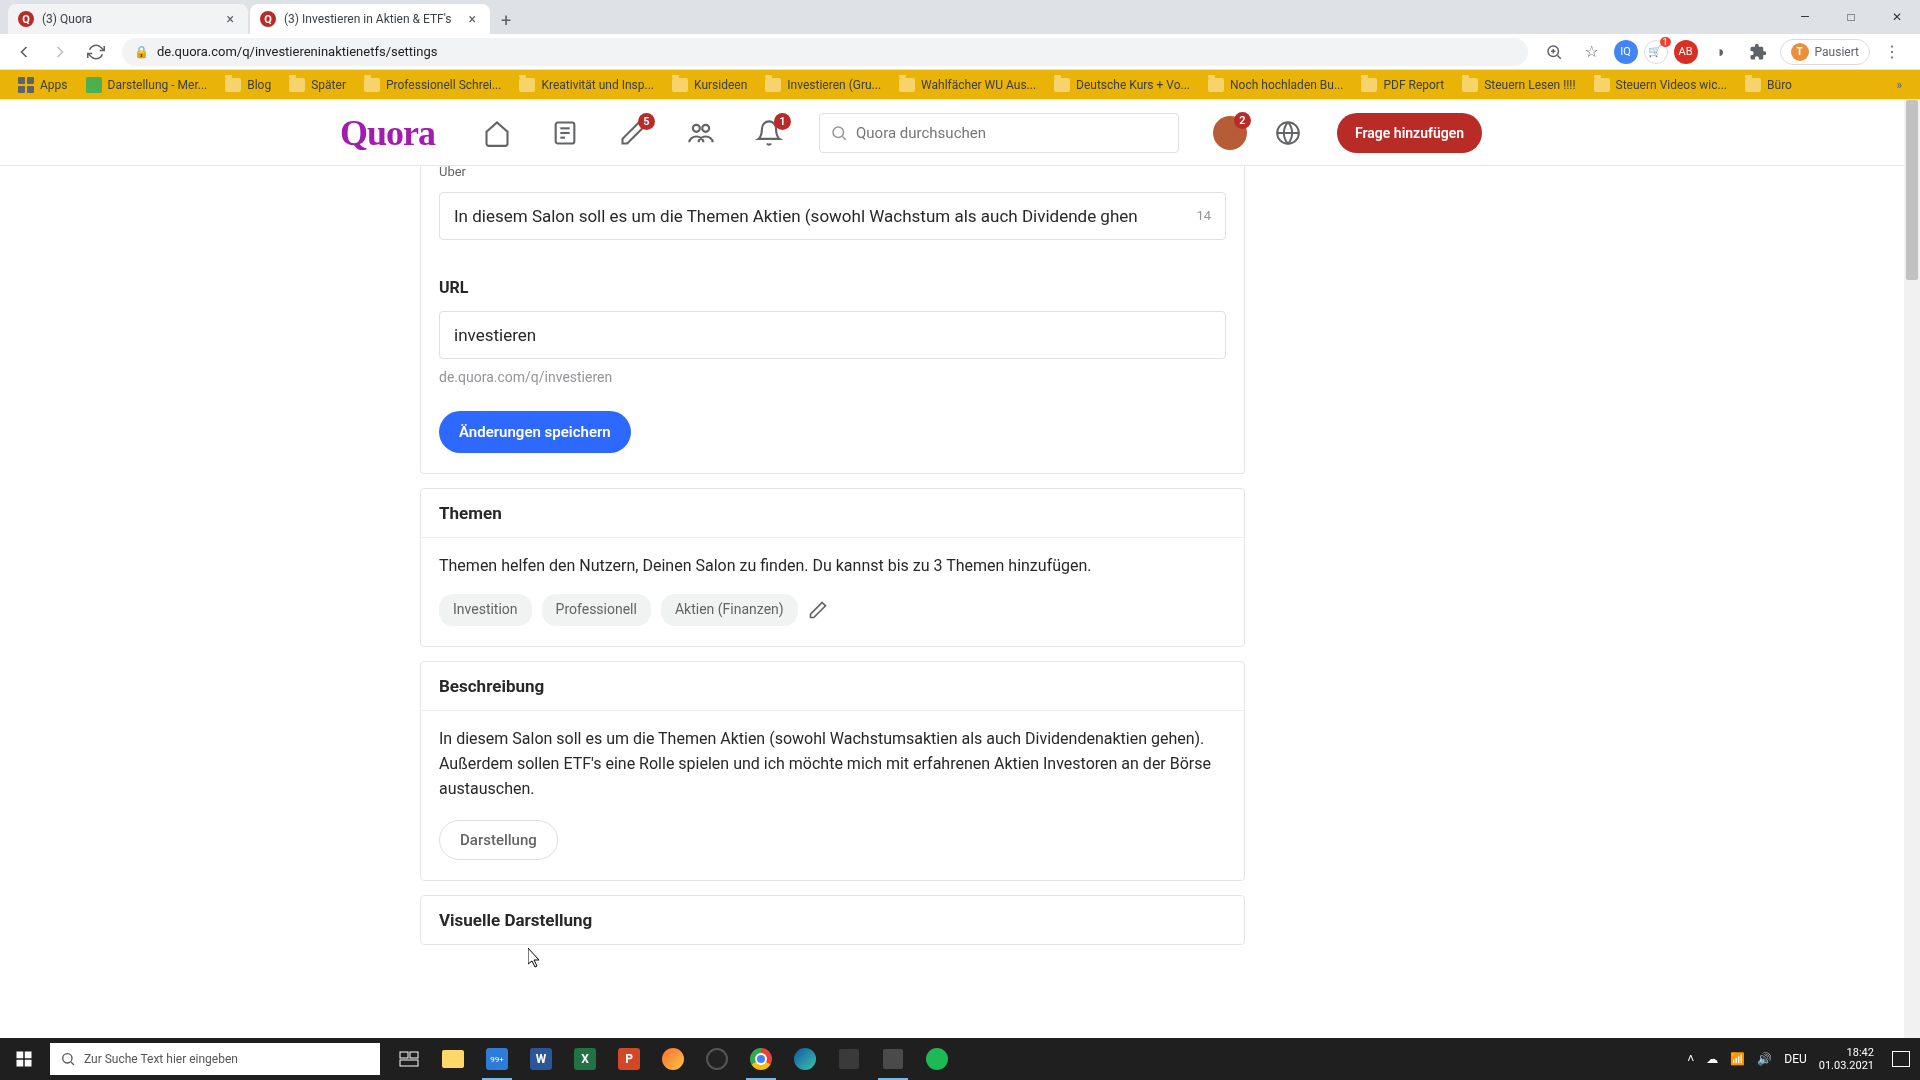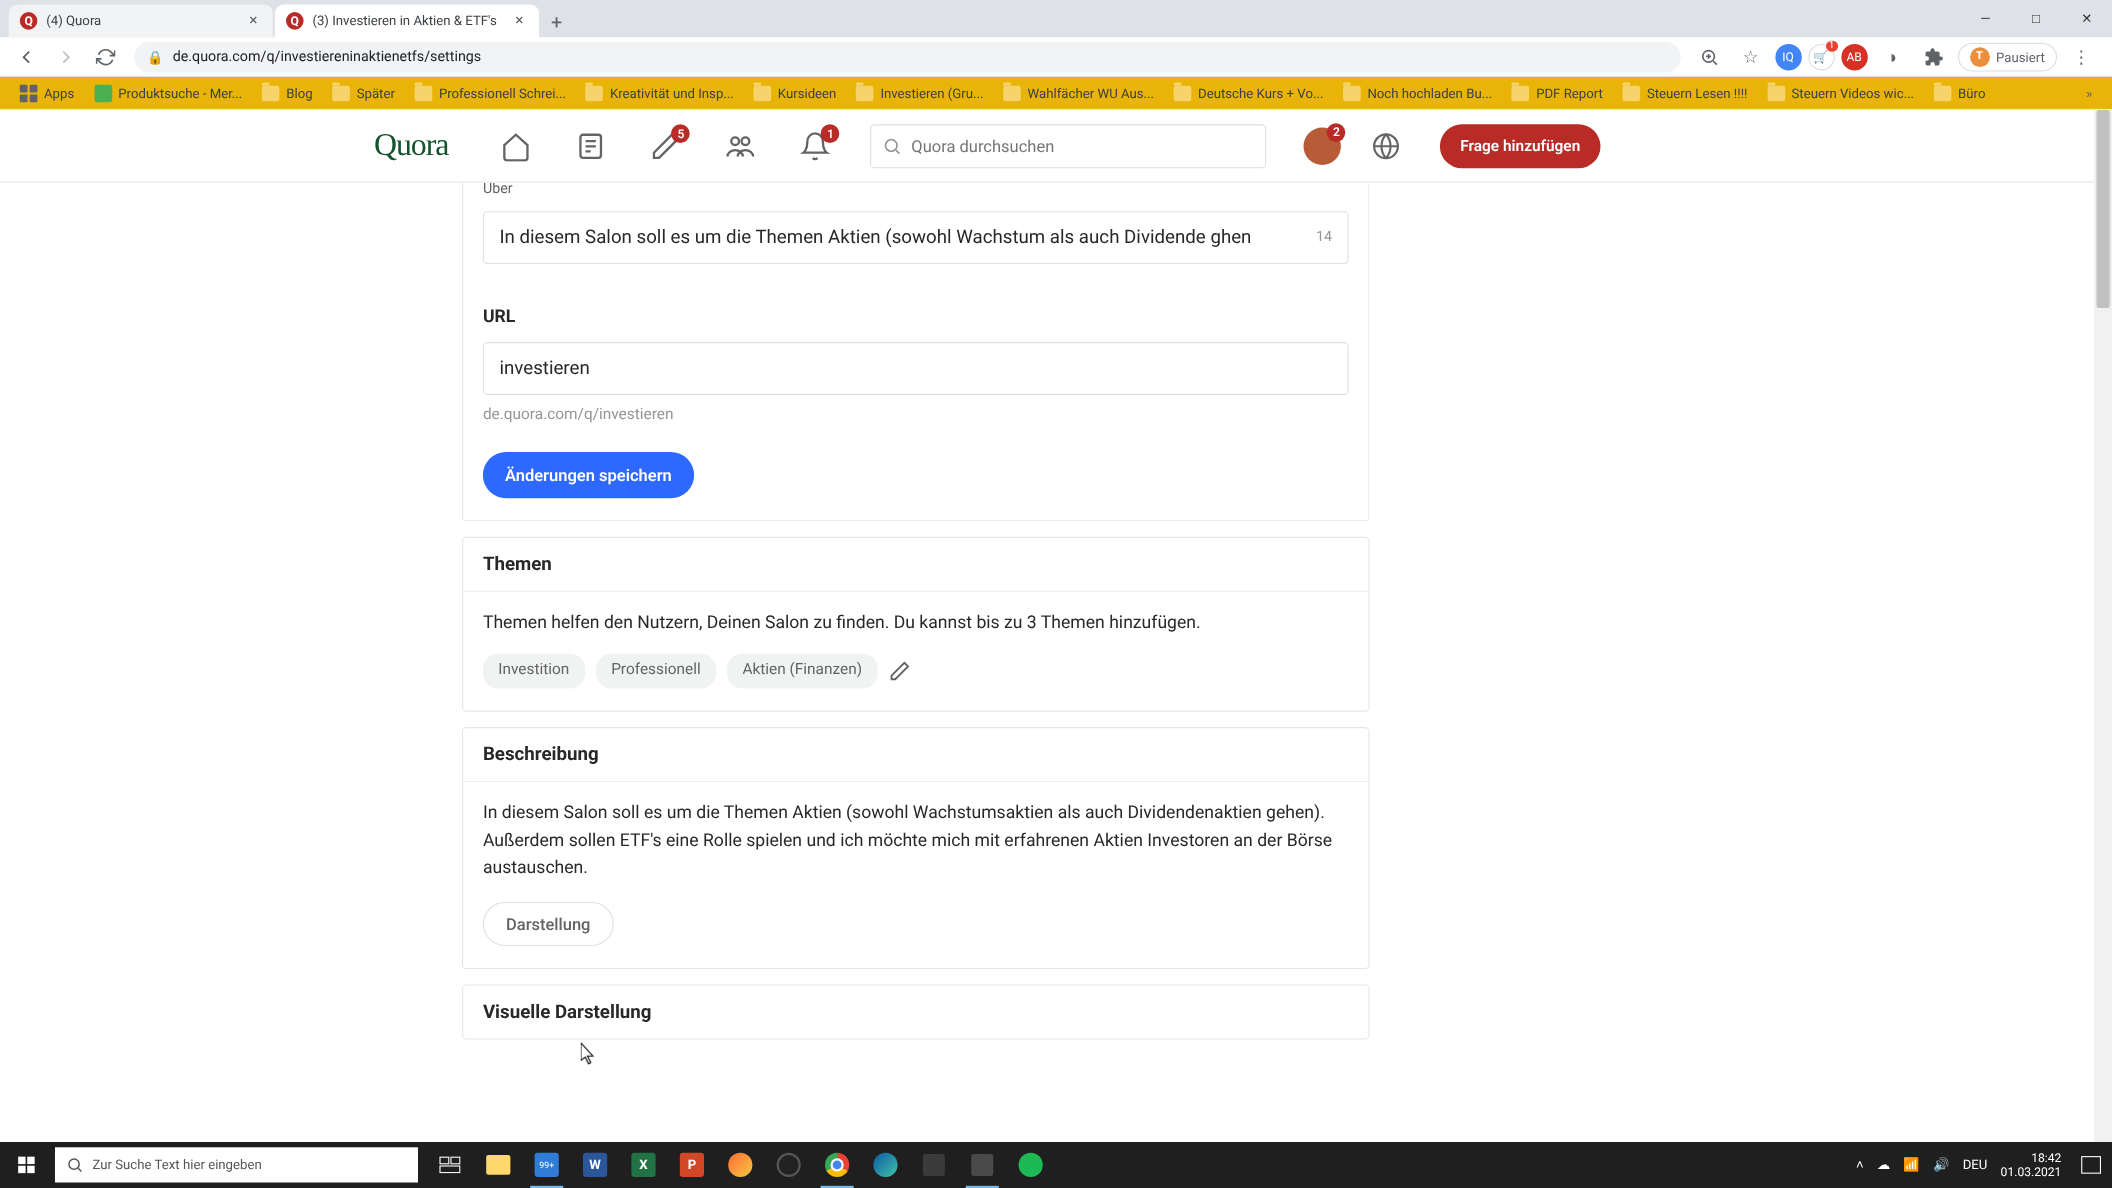--- a/index.html
+++ b/index.html
@@ -27,21 +27,21 @@
   .bookmarks { height: 30px; background:#eab308; border-bottom:1px solid #e8e8e8; display:flex; align-items:center; padding:0 10px; gap:2px; font-size:12px; color:#3c4043; overflow:hidden;}
   .bm { display:flex; align-items:center; gap:6px; padding:4px 8px; border-radius:4px; white-space:nowrap; }
   .bm .folder { width:16px; height:14px; background:#f6d36b; border-radius:2px; position:relative;}
   .bm .folder::before { content:''; position:absolute; top:-3px; left:0; width:7px; height:3px; background:#f6d36b; border-radius:1px;}
   .bm .apps-icon { width:16px; height:16px; display:grid; grid-template-columns:1fr 1fr; gap:2px;}
   .bm .apps-icon span{background:#5f6368; border-radius:1px;}
 
   
   .q-header { position: sticky; top: 0; height: 66px; background:#fff; border-bottom:1px solid #e6e6e6; display:flex; align-items:center; justify-content:center; }
   .q-header-inner { width: 1260px; display:flex; align-items:center; gap:18px; padding:0 10px;}
-  .q-logo { color:#14532d; font-weight:normal; font-size:29px; font-family: Georgia, serif; letter-spacing:-1px;}
+  .q-logo { color:#a21caf; font-weight:bold; font-size:36px; font-family: Georgia, serif; letter-spacing:-1px;}
   .q-nav { display:flex; align-items:center; gap:24px; margin-left:22px;}
   .q-nav-item { position:relative; width:44px; height:44px; display:flex; align-items:center; justify-content:center; color:#636466;}
   .q-nav-item svg { width:28px; height:28px; }
   .q-badge { position:absolute; top:2px; right:0px; background:#b92b27; color:#fff; border-radius:9px; min-width:17px; height:17px; font-size:11px; display:flex; align-items:center; justify-content:center; font-weight:600; padding:0 4px;}
   .q-search { flex:1; max-width:360px; height:40px; border:1px solid #dee0e1; border-radius:4px; display:flex; align-items:center; padding:0 10px; color:#939598; gap:8px; margin-left:10px;}
   .q-search input { border:none; outline:none; flex:1; font-size:15px; background:transparent;}
   .q-avatar { width:34px; height:34px; border-radius:50%; background:#b85c38; position:relative; margin-left:16px;}
   .q-avatar .q-badge{ top:-4px; right:-4px;}
   .q-globe { width:34px; height:34px; display:flex; align-items:center; justify-content:center; color:#636466; margin-left:6px;}
   .q-ask { background:#b92b27; color:#fff; border:none; height:40px; padding:0 18px; border-radius:20px; font-size:14px; font-weight:600; margin-left:14px;}
@@ -77,21 +77,21 @@
   .scroll-thumb { position:absolute; left:2px; right:2px; top:0; height:180px; background:#c1c1c1; border-radius:2px;}
 
   .cursor { position:absolute; width:14px; height:20px; pointer-events:none;}
 </style>
 </head>
 <body>
 
 <div class="tab-strip">
   <div class="tab">
     <span class="favicon">Q</span>
-    <span>(4) Quora</span>
+    <span>(3) Quora</span>
     <span class="close">×</span>
   </div>
   <div class="tab active">
     <span class="favicon">Q</span>
     <span>(3) Investieren in Aktien &amp; ETF's</span>
     <span class="close">×</span>
   </div>
   <div class="new-tab">+</div>
 </div>
 <div class="win-controls">
@@ -157,21 +157,21 @@
     <div class="apps-icon">
         <span></span>
         <span></span>
         <span></span>
         <span></span>
       </div>
     <span>Apps</span>
   </div>
   <div class="bm">
       <span style="width:16px;height:16px;background:#4caf50;border-radius:2px;"></span>
-      <span>Produktsuche - Mer...</span>
+      <span>Darstellung - Mer...</span>
     </div>
   <div class="bm">
       <div class="folder"></div>
       <span>Blog</span>
     </div>
   <div class="bm">
       <div class="folder"></div>
       <span>Später</span>
     </div>
   <div class="bm">

